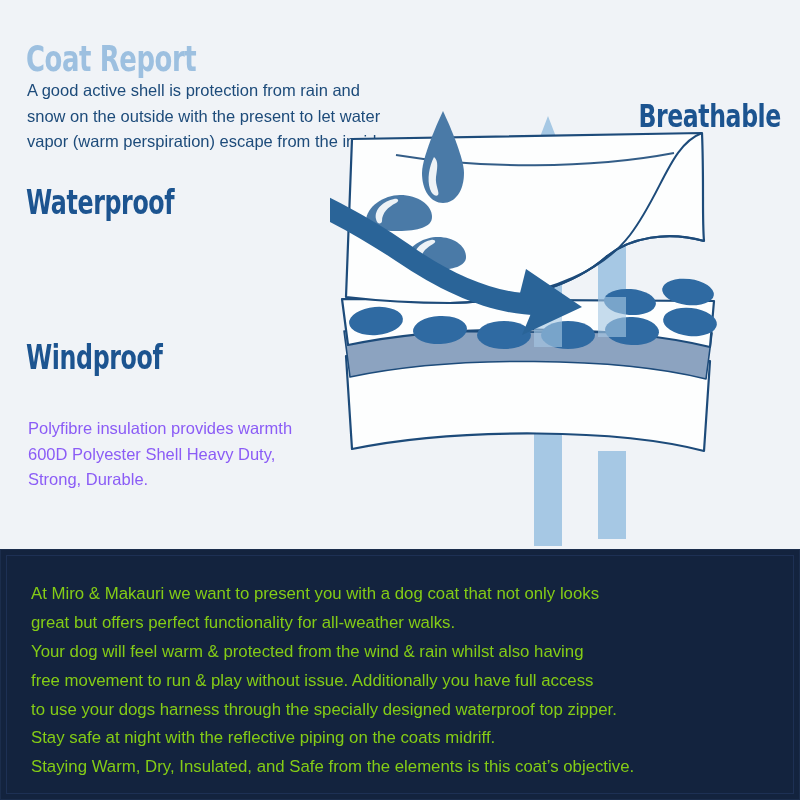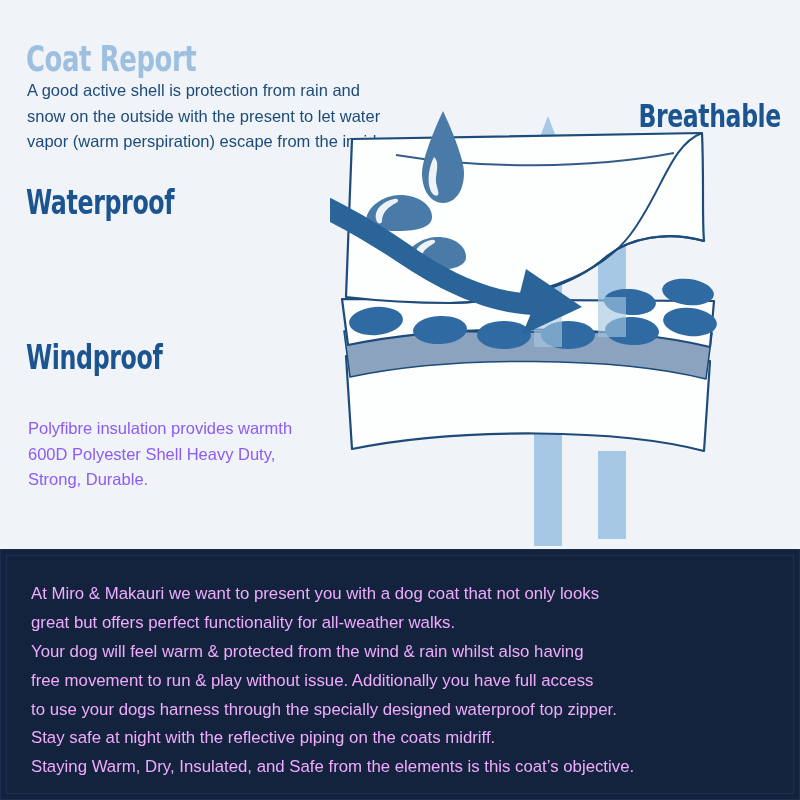--- a/index.html
+++ b/index.html
@@ -123,21 +123,21 @@
     vertical-align: -2px;
   }
 
   
   #bottom-copy {
     position: absolute;
     left: 30px; top: 30px;
     width: 740px;
     font-size: 16.8px;
     line-height: 1.72;
-    color: #f0abfc;
+    color: #84cc16;
     white-space: pre-line;
   }
 
   
   #diagram {
     position: absolute;
     left: 330px; top: 95px;
     width: 400px; height: 455px;
   }
   #diagram svg { display: block; }

